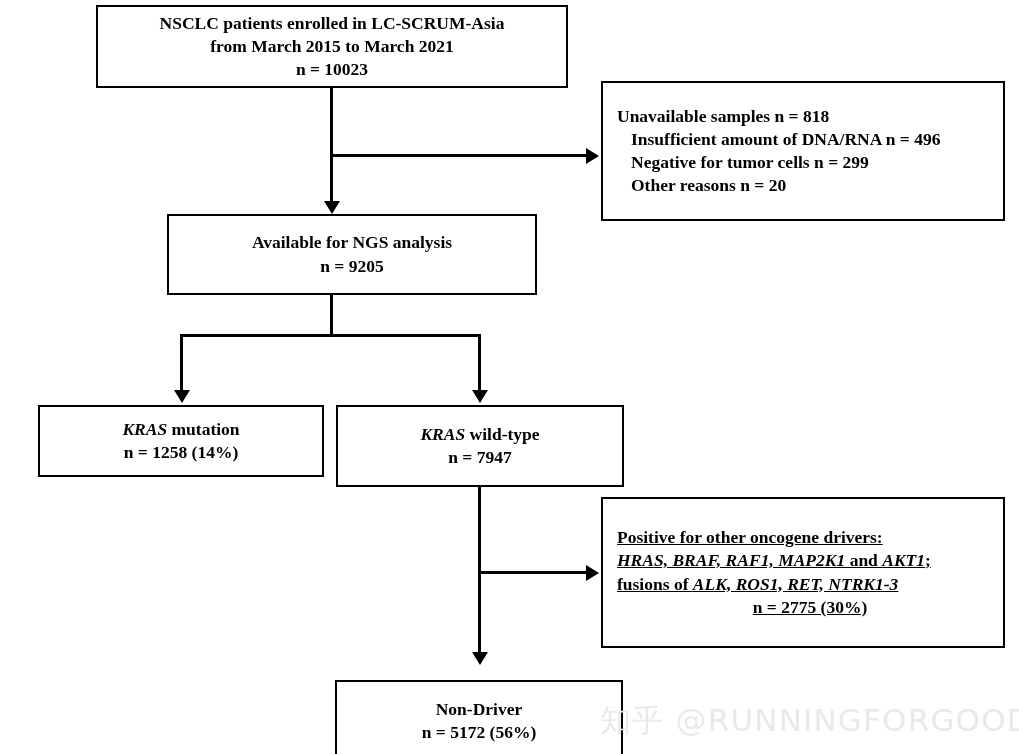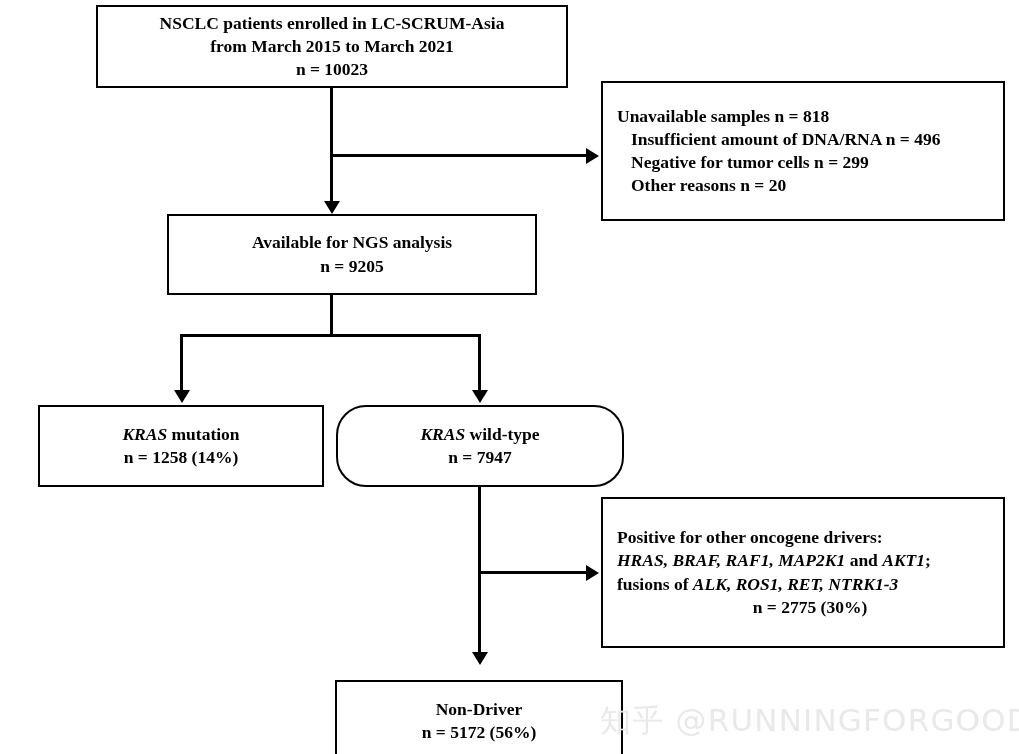--- a/index.html
+++ b/index.html
@@ -91,31 +91,31 @@
     <div class="line indent-1">Insufficient amount of DNA/RNA n = 496</div>
     <div class="line indent-1">Negative for tumor cells  n = 299</div>
     <div class="line indent-1">Other reasons n = 20</div>
   </div>
 
   <div class="box center" style="left:167px; top:214px; width:370px; height:81px;">
     <div class="line">Available for NGS analysis</div>
     <div class="line">n = 9205</div>
   </div>
 
-  <div class="box center" style="left:38px; top:405px; width:286px; height:82px;">
+  <div class="box center" style="left:38px; top:405px; width:286px; height:72px;">
     <div class="line"><i class="gene">KRAS</i><span> mutation</span></div>
     <div class="line">n = 1258 (14%)</div>
   </div>
 
-  <div class="box center" style="left:336px; top:405px; width:288px; height:82px;border-radius:30px;">
+  <div class="box center" style="left:336px; top:405px; width:288px; height:82px;">
     <div class="line"><i class="gene">KRAS</i><span> wild-type</span></div>
     <div class="line">n = 7947</div>
   </div>
 
-  <div class="box left" style="left:601px; top:497px; width:404px; height:151px;">
+  <div class="box left" style="left:601px; top:497px; width:404px; height:151px;text-decoration:underline;">
     <div class="line">Positive for other oncogene drivers:</div>
     <div class="line"><i class="gene">HRAS, BRAF, RAF1, MAP2K1</i><span> and </span><i class="gene">AKT1</i><span>;</span></div>
     <div class="line"><span>fusions of </span><i class="gene">ALK, ROS1, RET, NTRK1-3</i></div>
     <div class="line indent-c">n = 2775 (30%)</div>
   </div>
 
   <div class="box center" style="left:335px; top:666px; width:288px; height:82px;margin-top:14px;">
     <div class="line">Non-Driver</div>
     <div class="line">n = 5172 (56%)</div>
   </div>

